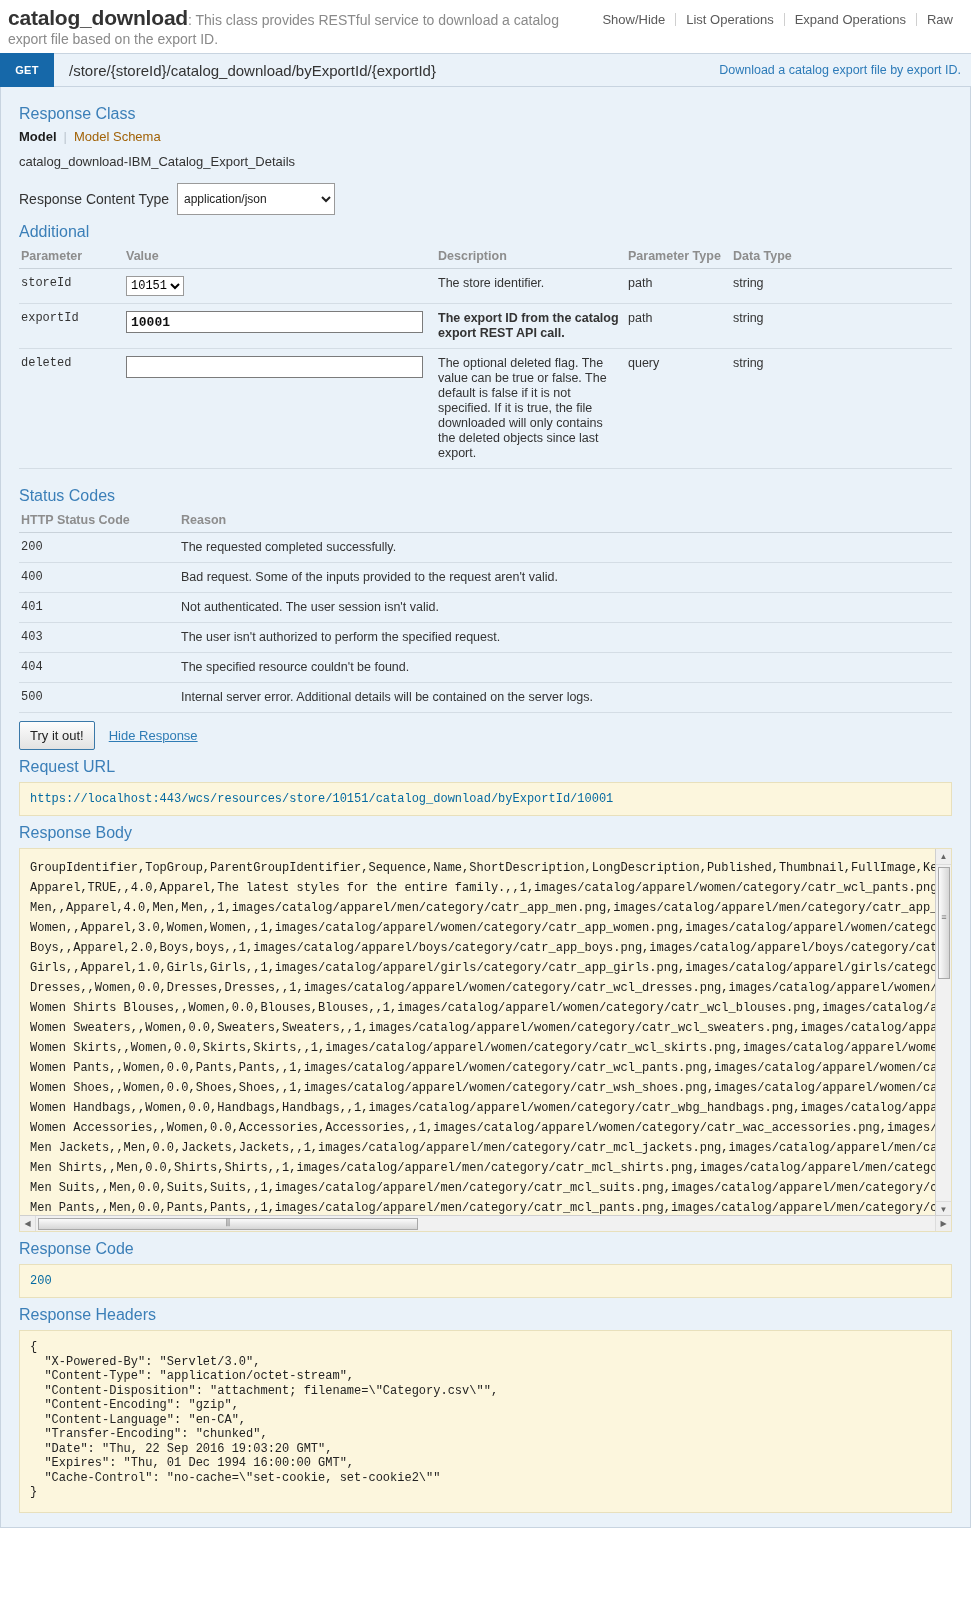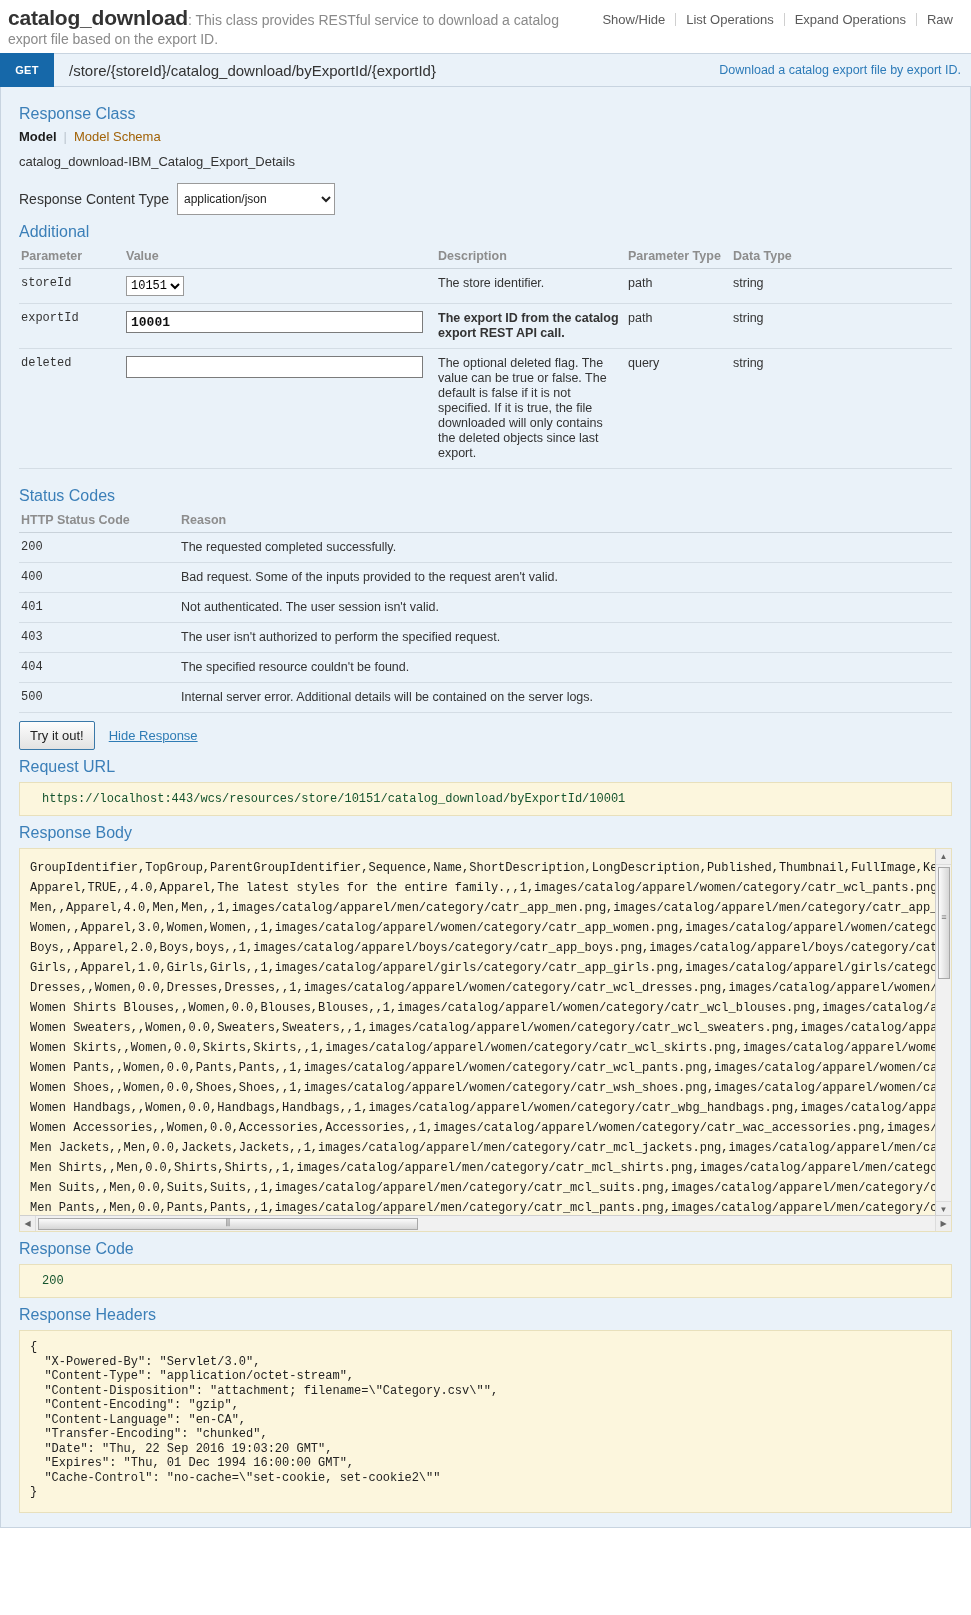--- a/index.html
+++ b/index.html
@@ -213,22 +213,22 @@
     margin-left: 14px;
     text-decoration: underline;
   }
 
   
   .code-block {
     background: #fcf6dd;
     border: 1px solid #e8e0bc;
     font-family: "Liberation Mono", monospace;
     font-size: 12px;
-    color: #14532d;
-    padding: 9px 22px;
+    color: #0369a1;
+    padding: 9px 10px;
     margin-bottom: 4px;
     white-space: pre;
     overflow: hidden;
   }
   .resp-body-wrap {
     position: relative;
     background: #fcf6dd;
     border: 1px solid #e8e0bc;
     height: 384px;
     overflow: hidden;

